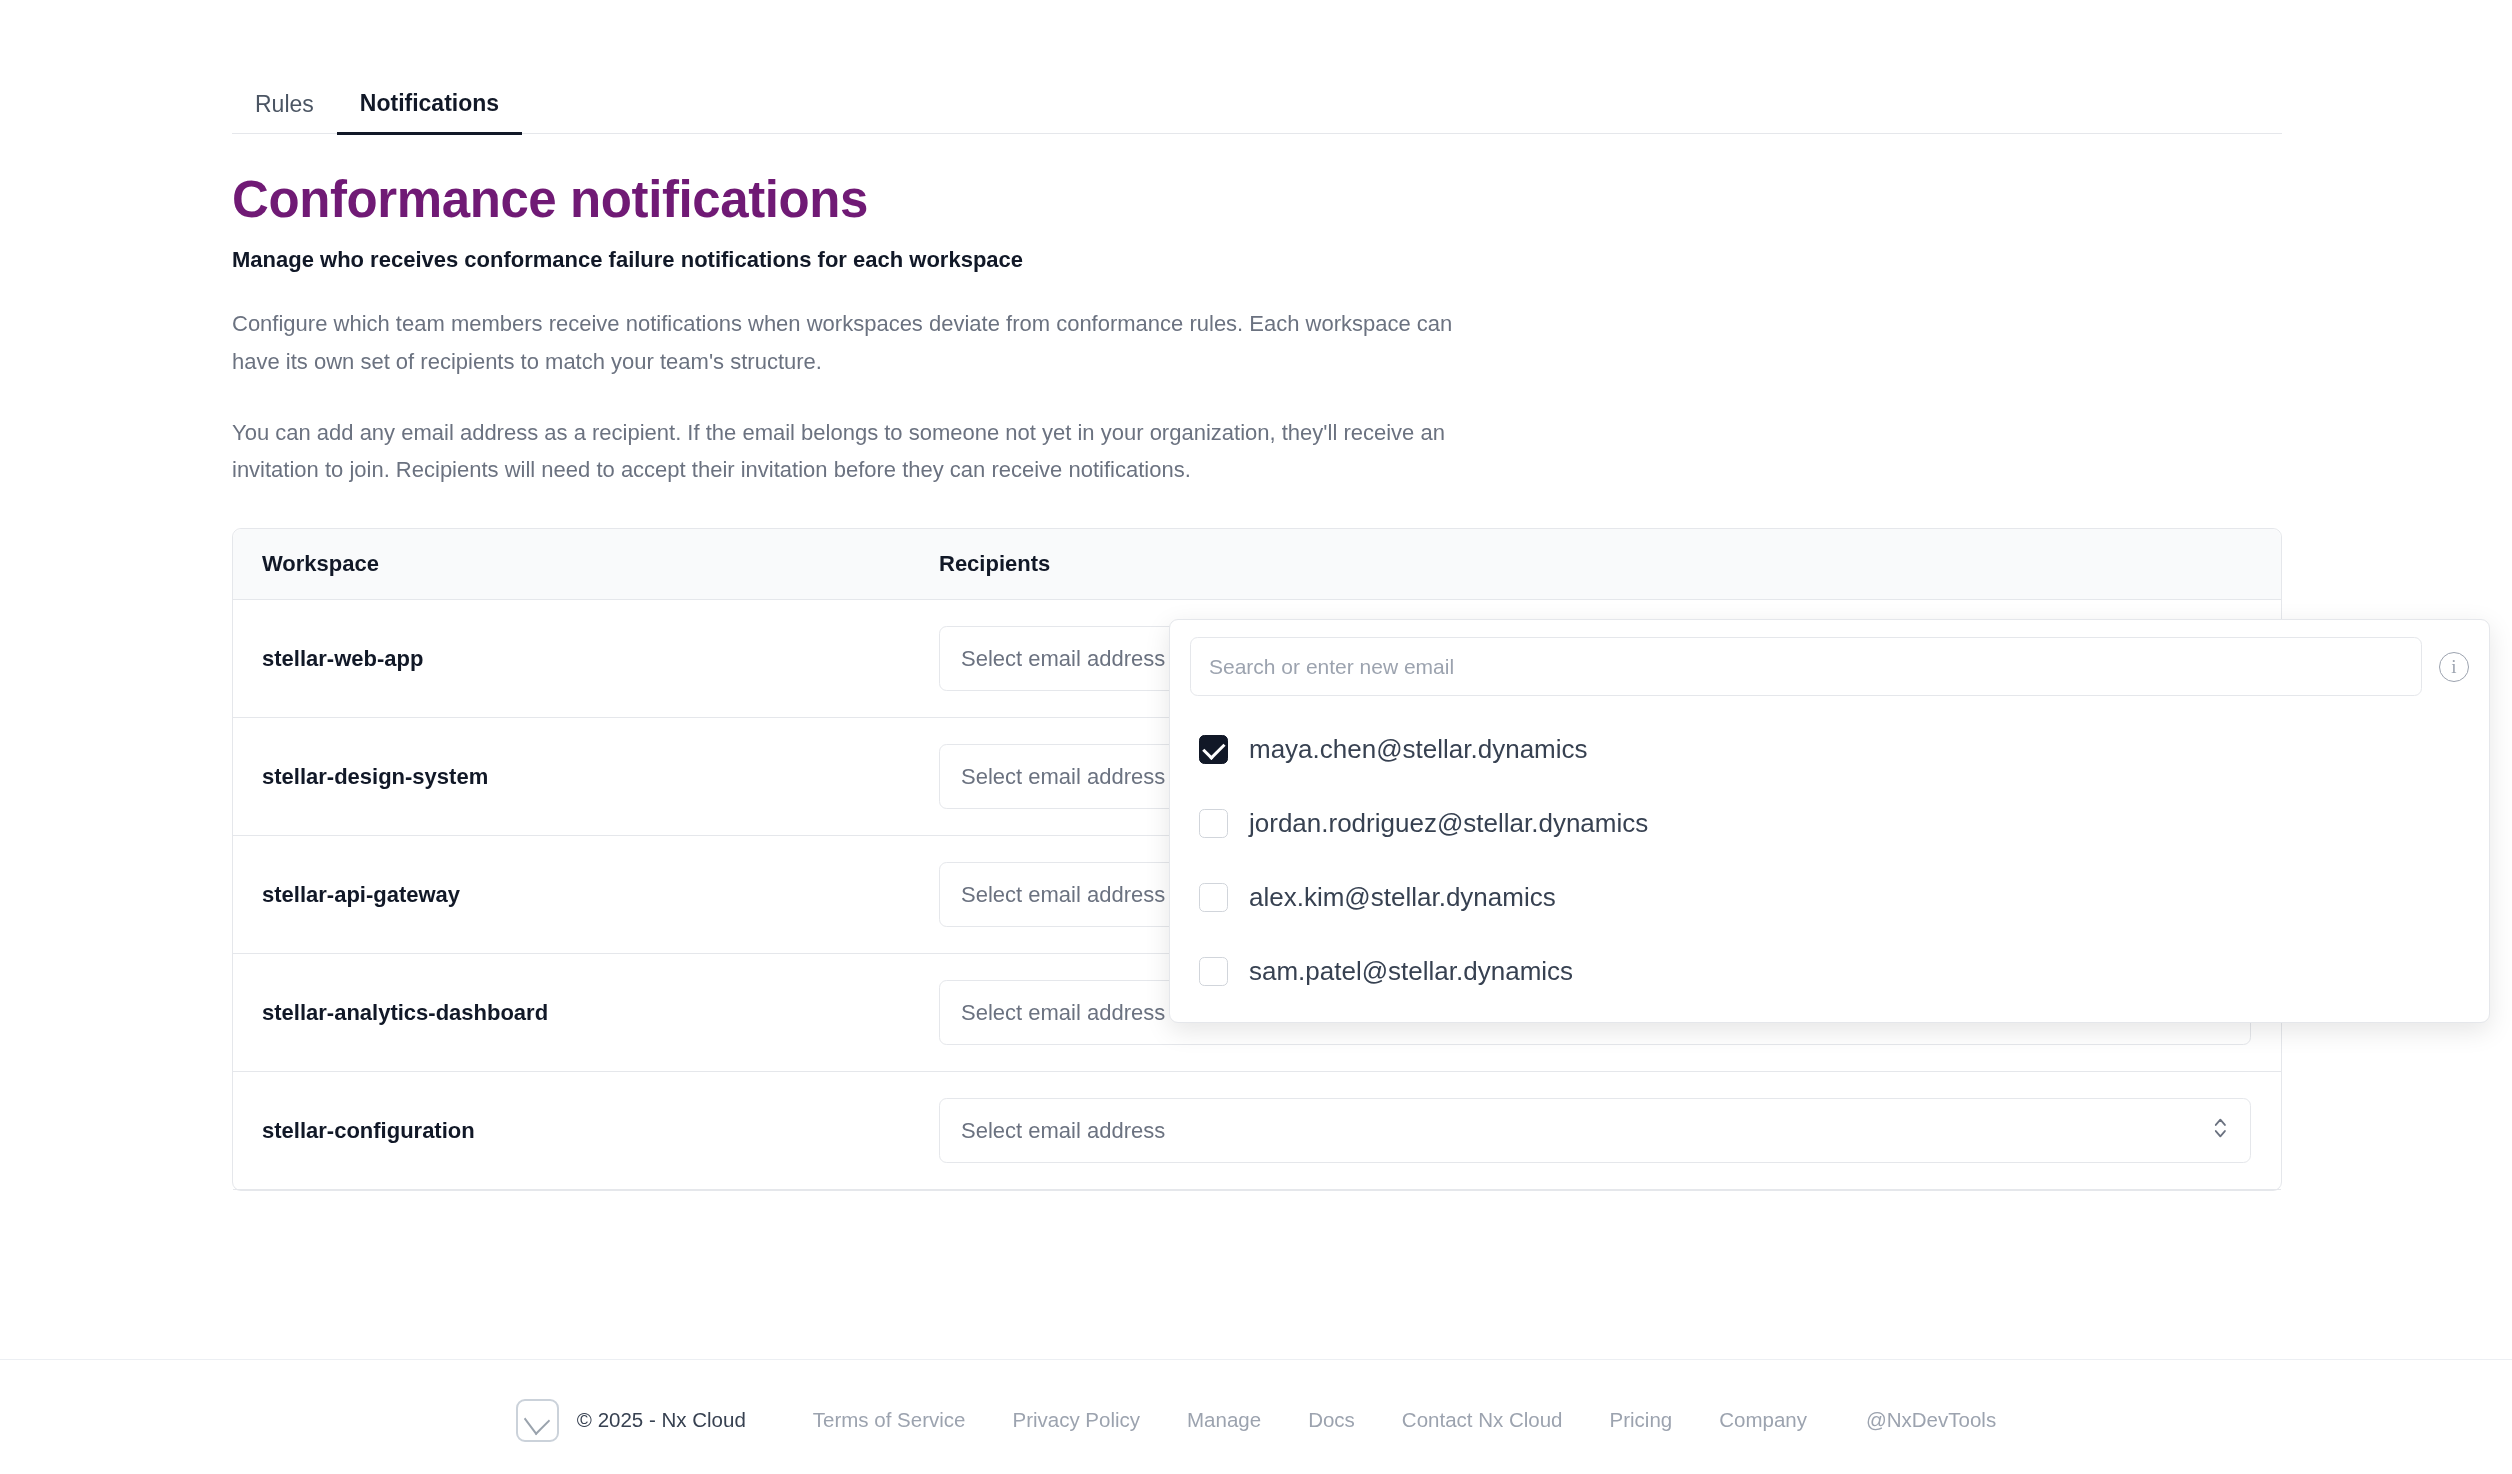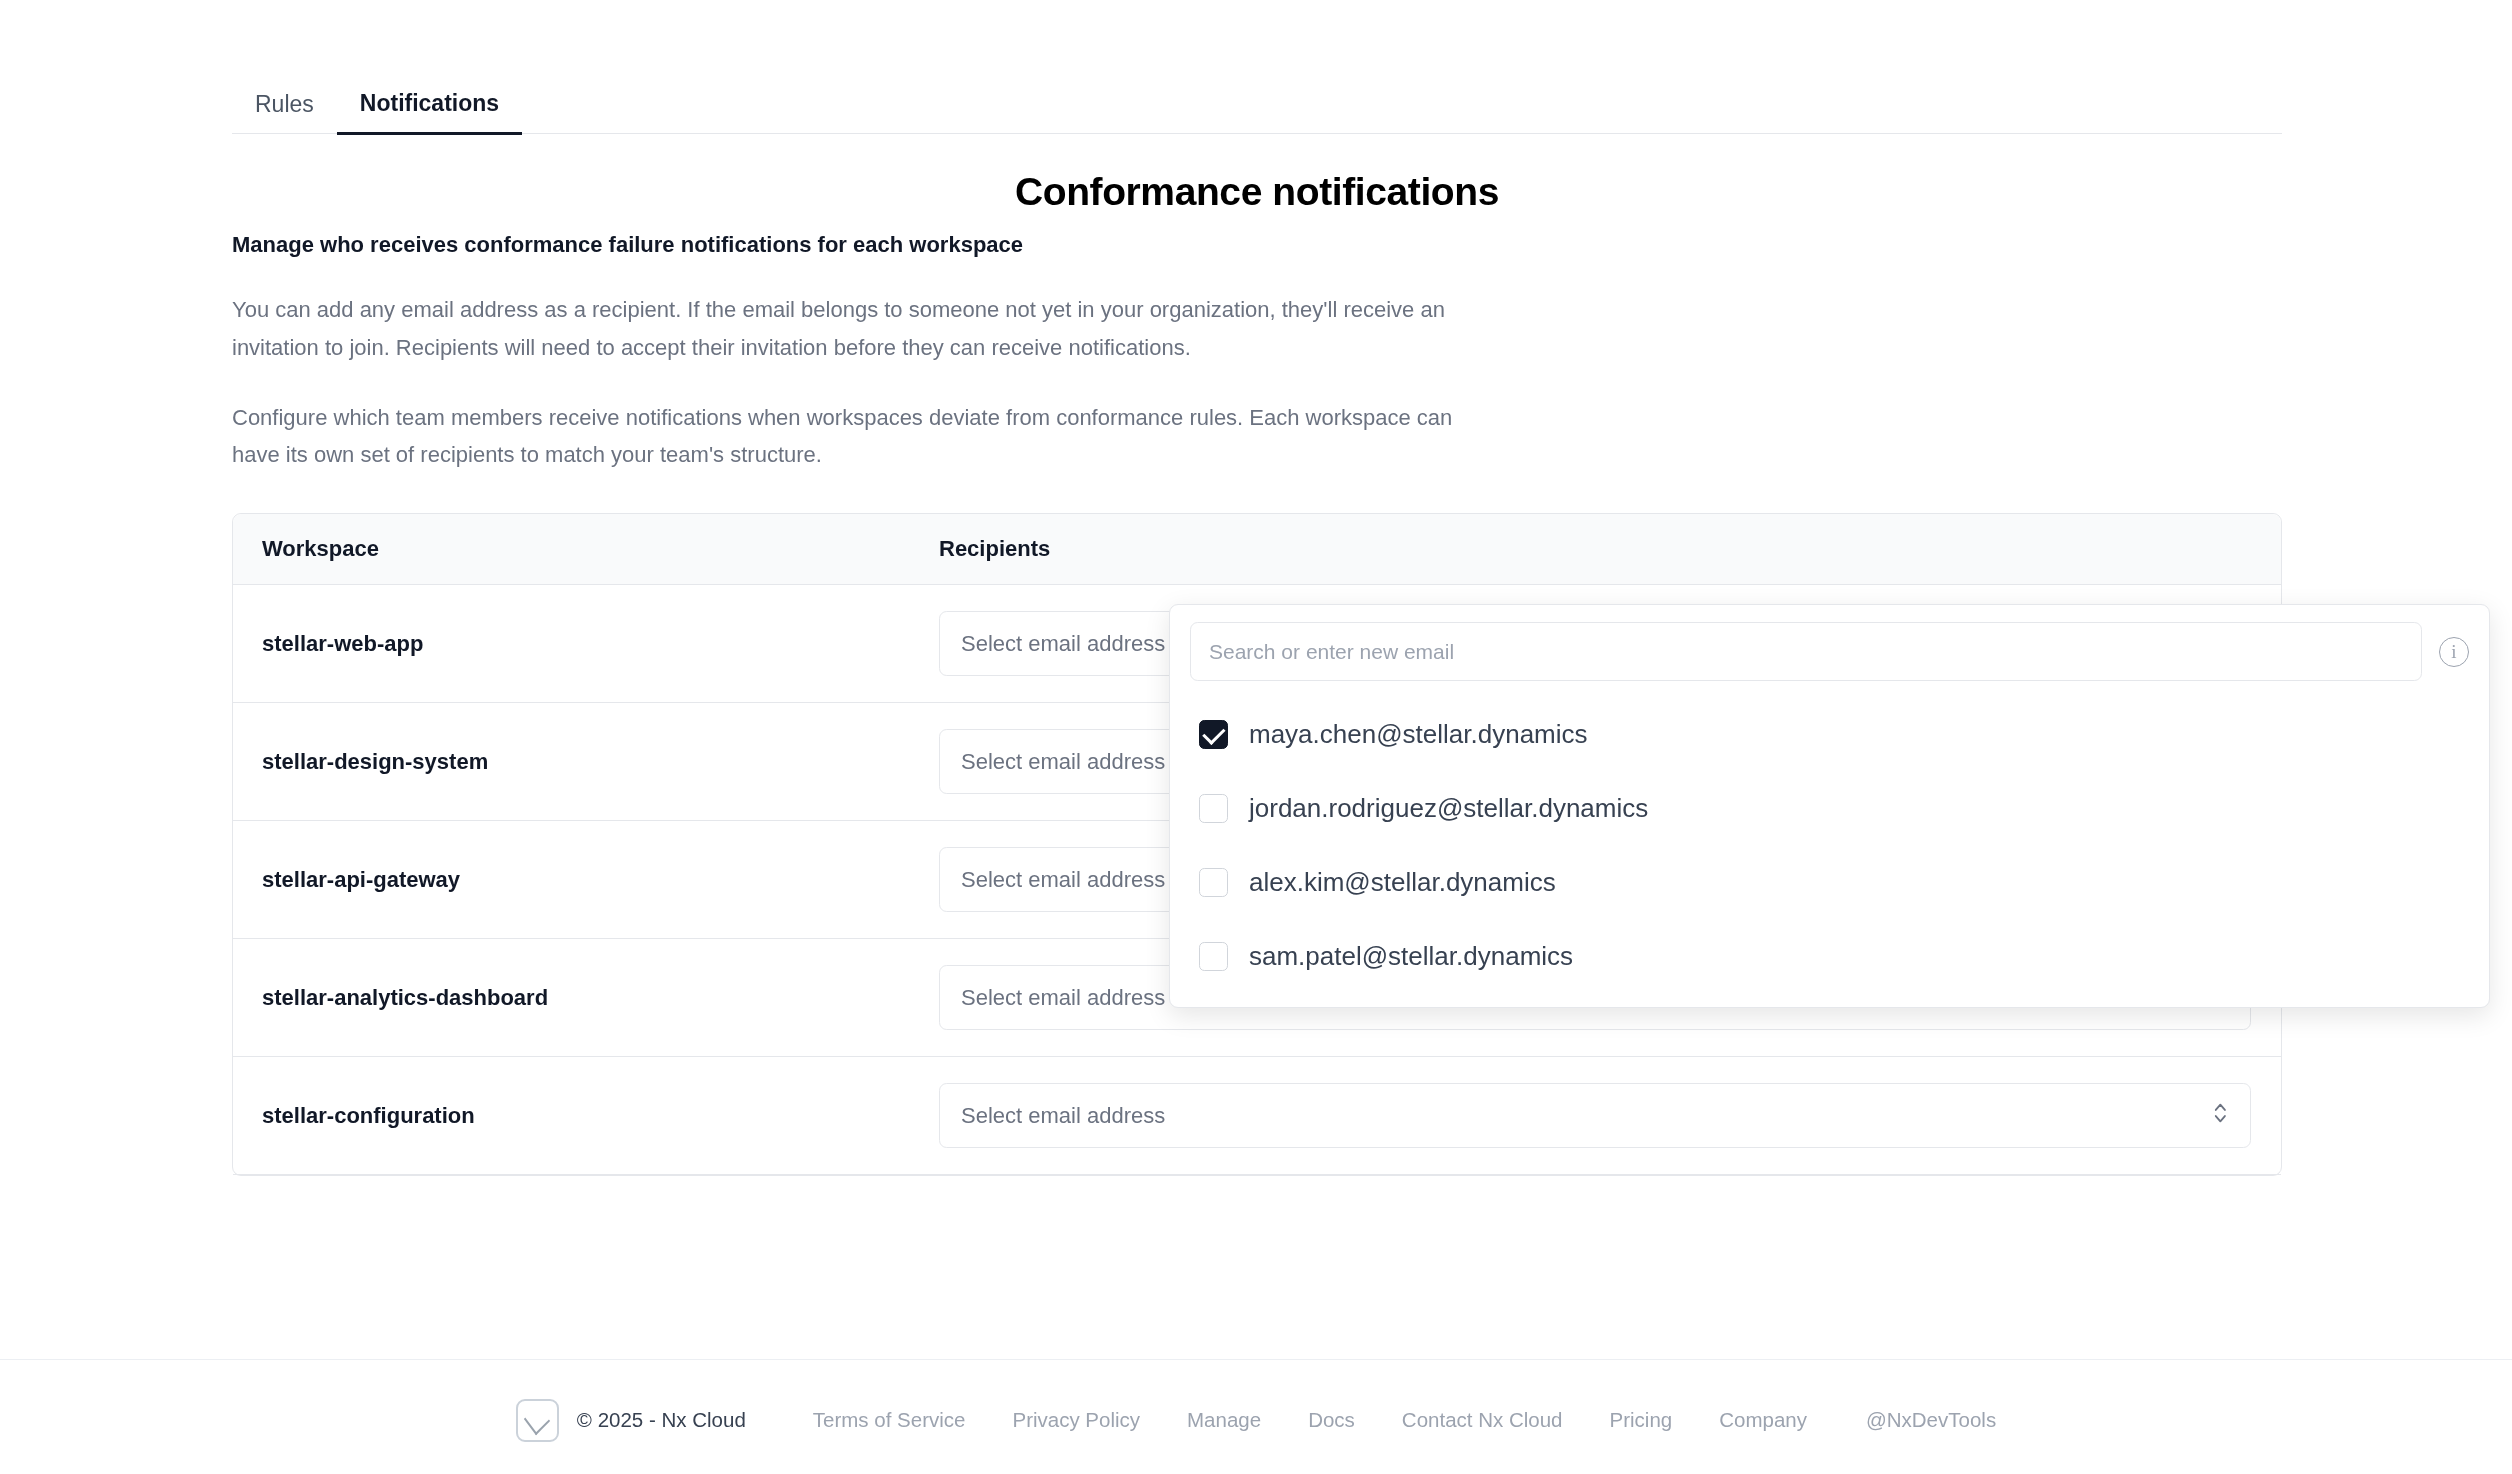--- a/index.html
+++ b/index.html
@@ -65,26 +65,25 @@
     line-height: 1;
   }
   .tab.active {
     color: #111827;
     font-weight: bold;
     border-bottom: 3.8px solid #111827;
     margin-bottom: -1.5px;
   }
 
   h1.page-title {
-    font-size: 39px;
+    font-size: 51px;
     font-weight: bold;
     margin: 36px 0 0 0;
     letter-spacing: -0.4px;
-    color: #000000;
-    text-align: center;
+    color: #701a75;
   }
   .subtitle {
     font-size: 22px;
     font-weight: bold;
     margin: 18px 0 0 0;
     color: #111827;
   }
   .para {
     font-size: 22px;
     line-height: 1.72;
@@ -305,22 +304,22 @@
 <div class="page">
   <div class="content">
 
     <div class="tabs">
       <button class="tab">Rules</button>
       <button class="tab active">Notifications</button>
     </div>
 
     <h1 class="page-title">Conformance notifications</h1>
     <div class="subtitle">Manage who receives conformance failure notifications for each workspace</div>
+    <p class="para">Configure which team members receive notifications when workspaces deviate from conformance rules. Each workspace can have its own set of recipients to match your team's structure.</p>
     <p class="para second">You can add any email address as a recipient. If the email belongs to someone not yet in your organization, they'll receive an invitation to join. Recipients will need to accept their invitation before they can receive notifications.</p>
-    <p class="para">Configure which team members receive notifications when workspaces deviate from conformance rules. Each workspace can have its own set of recipients to match your team's structure.</p>
 
     <div class="table">
 
       <div class="thead">
         <div class="th col-ws">Workspace</div>
         <div class="th col-rc">Recipients</div>
       </div>
 
       <div class="row">
         <div class="cell-ws">stellar-web-app</div>

